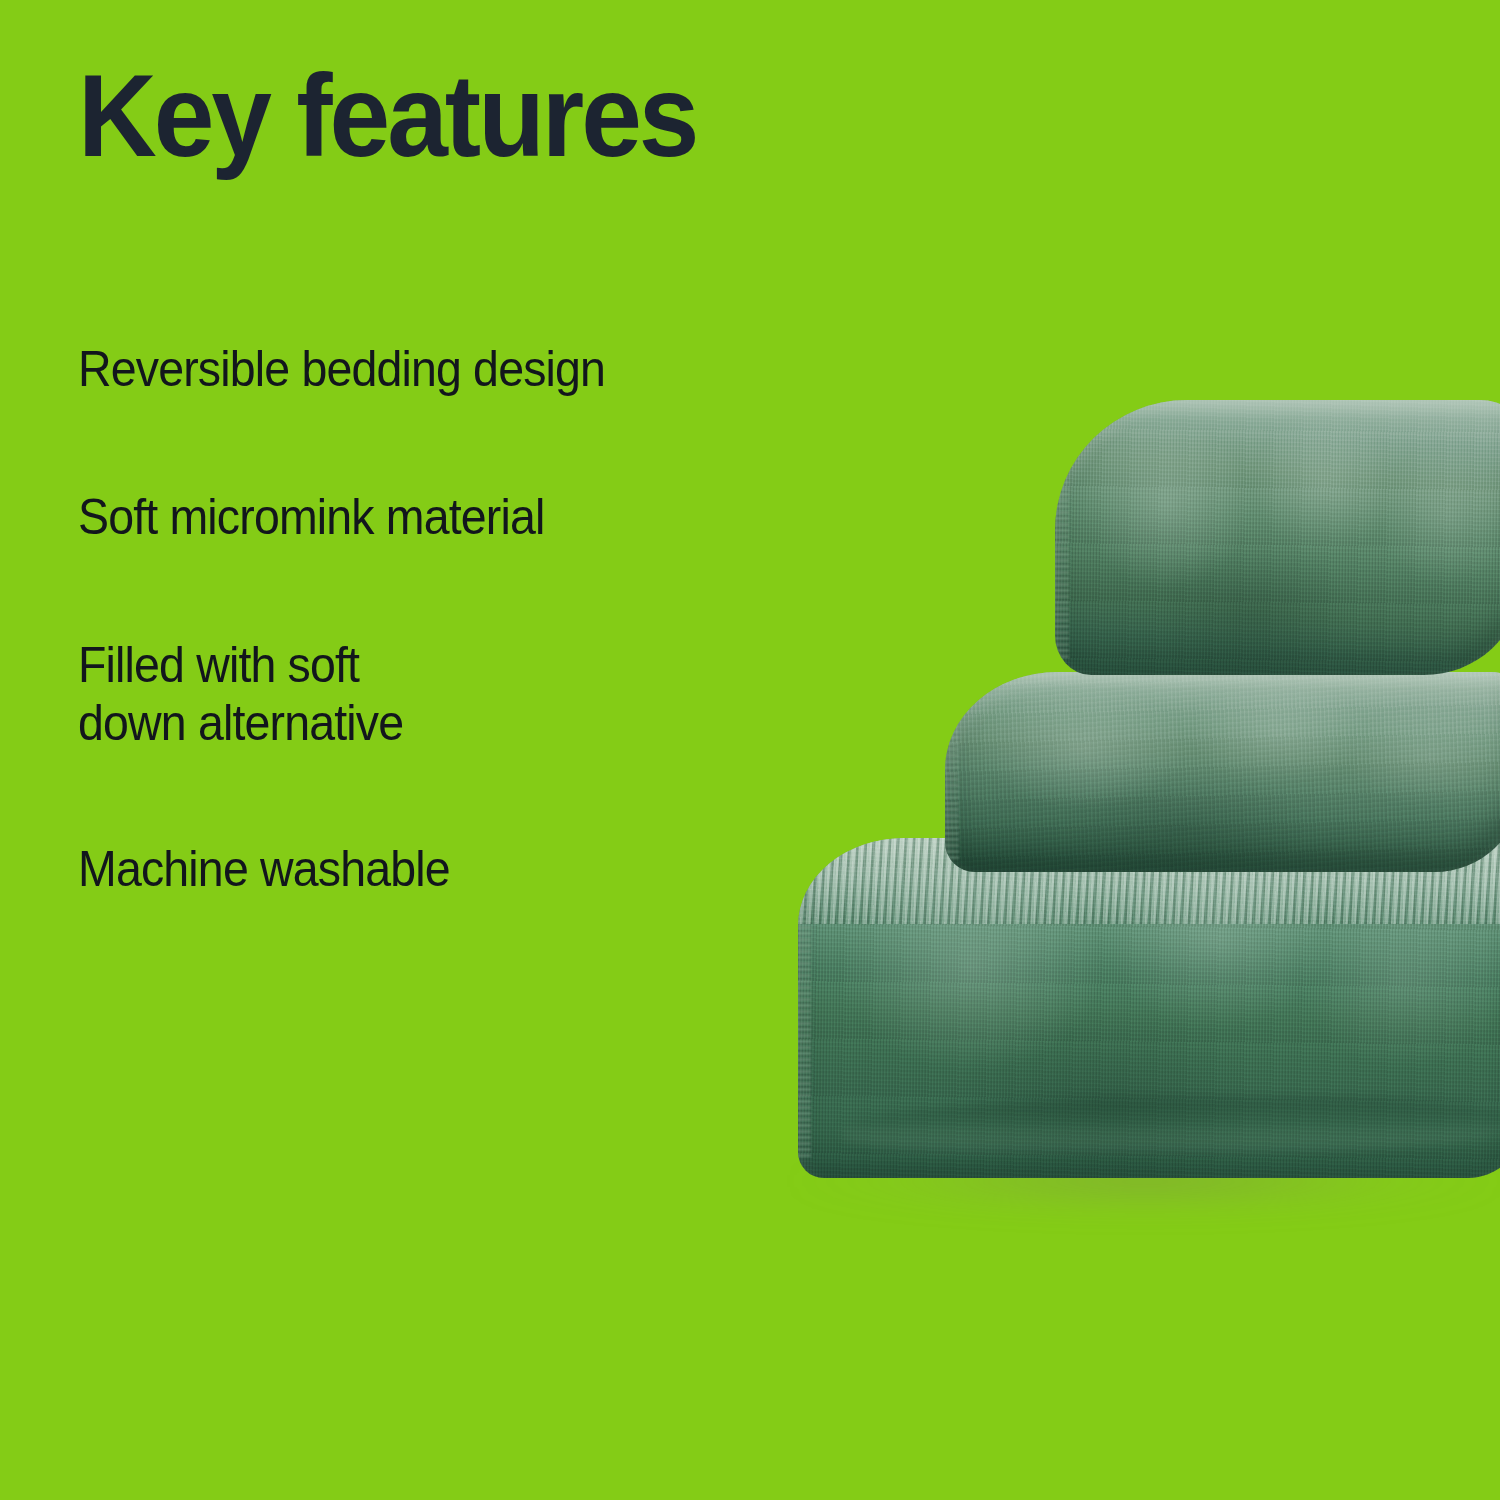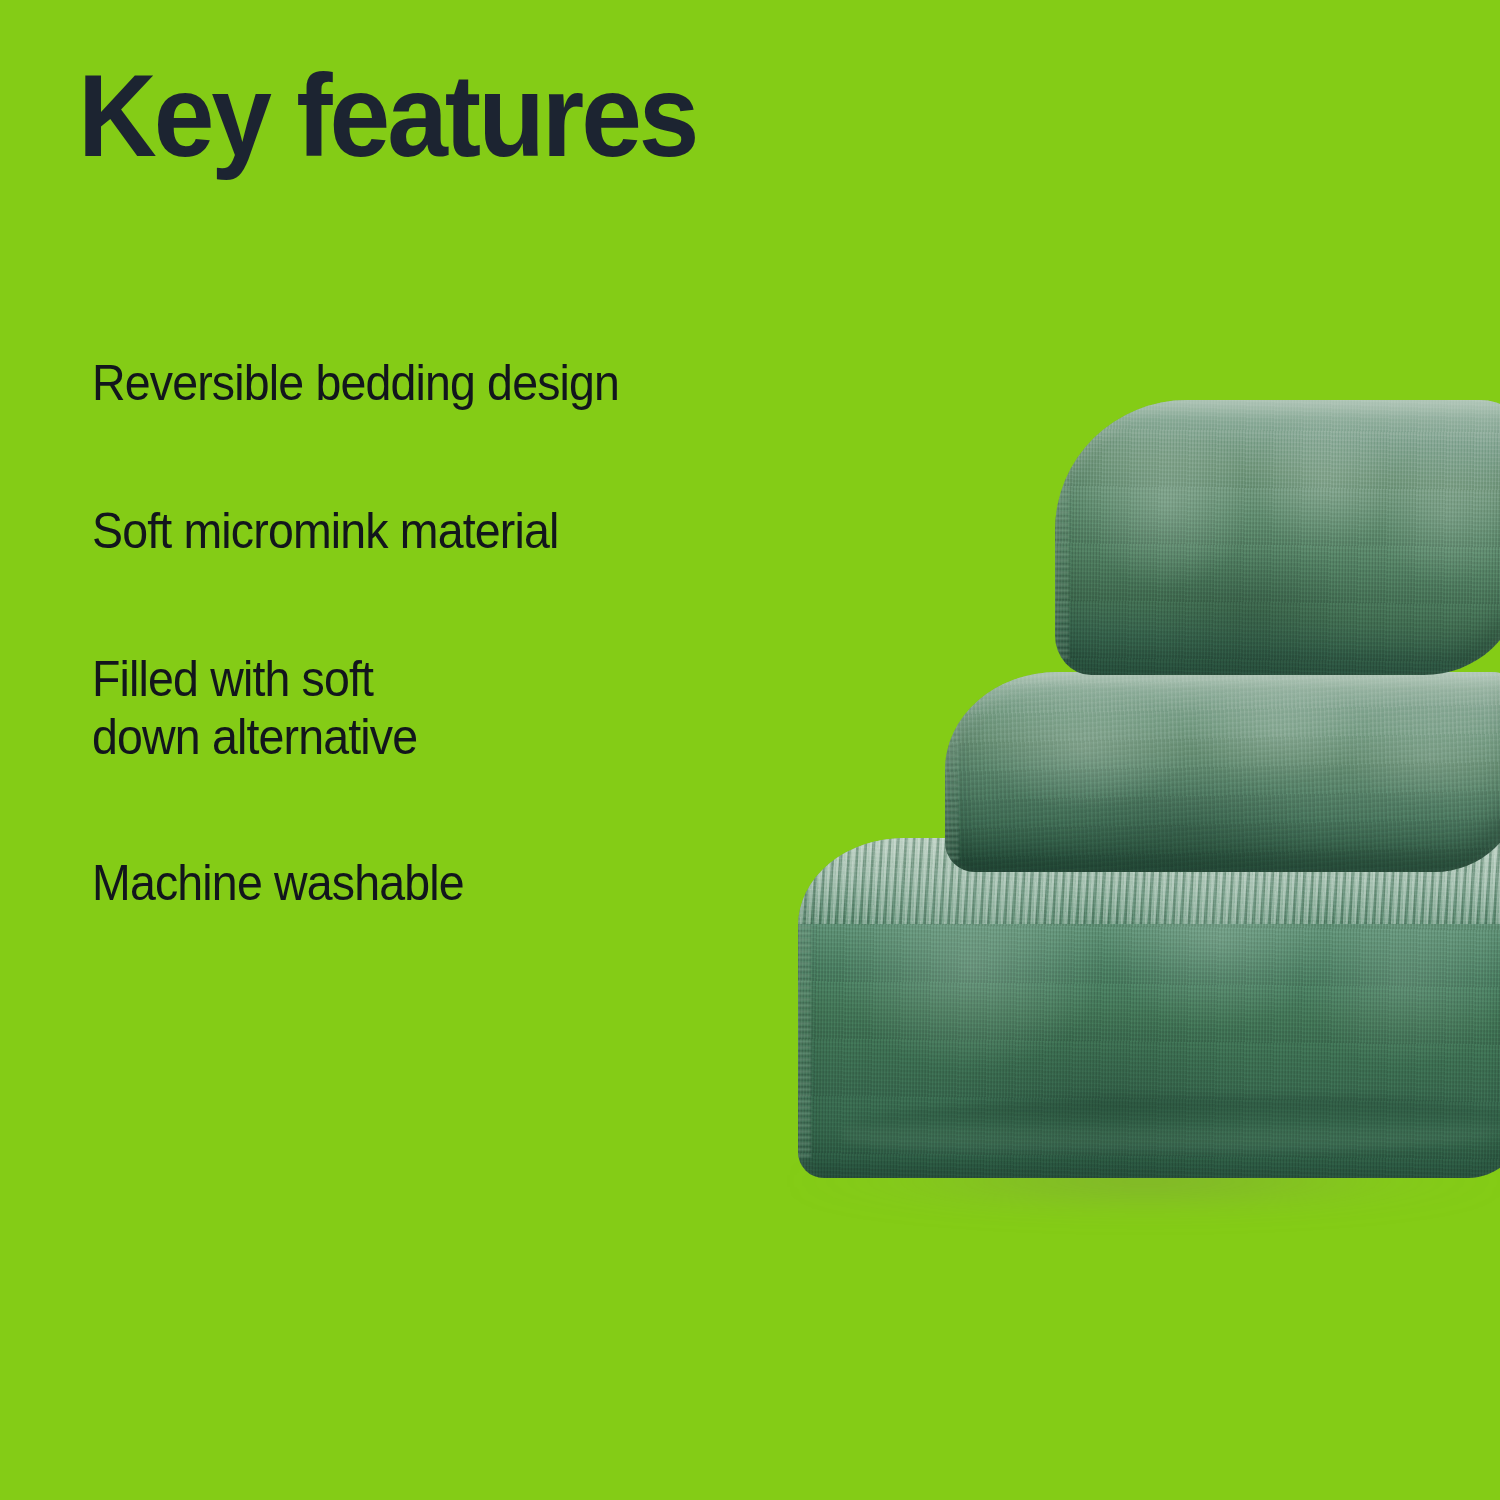--- a/index.html
+++ b/index.html
@@ -40,21 +40,21 @@
     letter-spacing: -3.2px;
     color: #1C2431;
     transform: scaleX(0.94);
     transform-origin: left top;
     margin: 0;
     white-space: nowrap;
   }
 
   .features {
     list-style: none;
-    margin: 14px;
+    margin: 0;
     padding: 0;
     position: absolute;
     top: 282px;
     left: 0;
     width: 780px;
   }
 
   .feature-item {
     font-family: "Liberation Sans", sans-serif;
     font-weight: 400;

